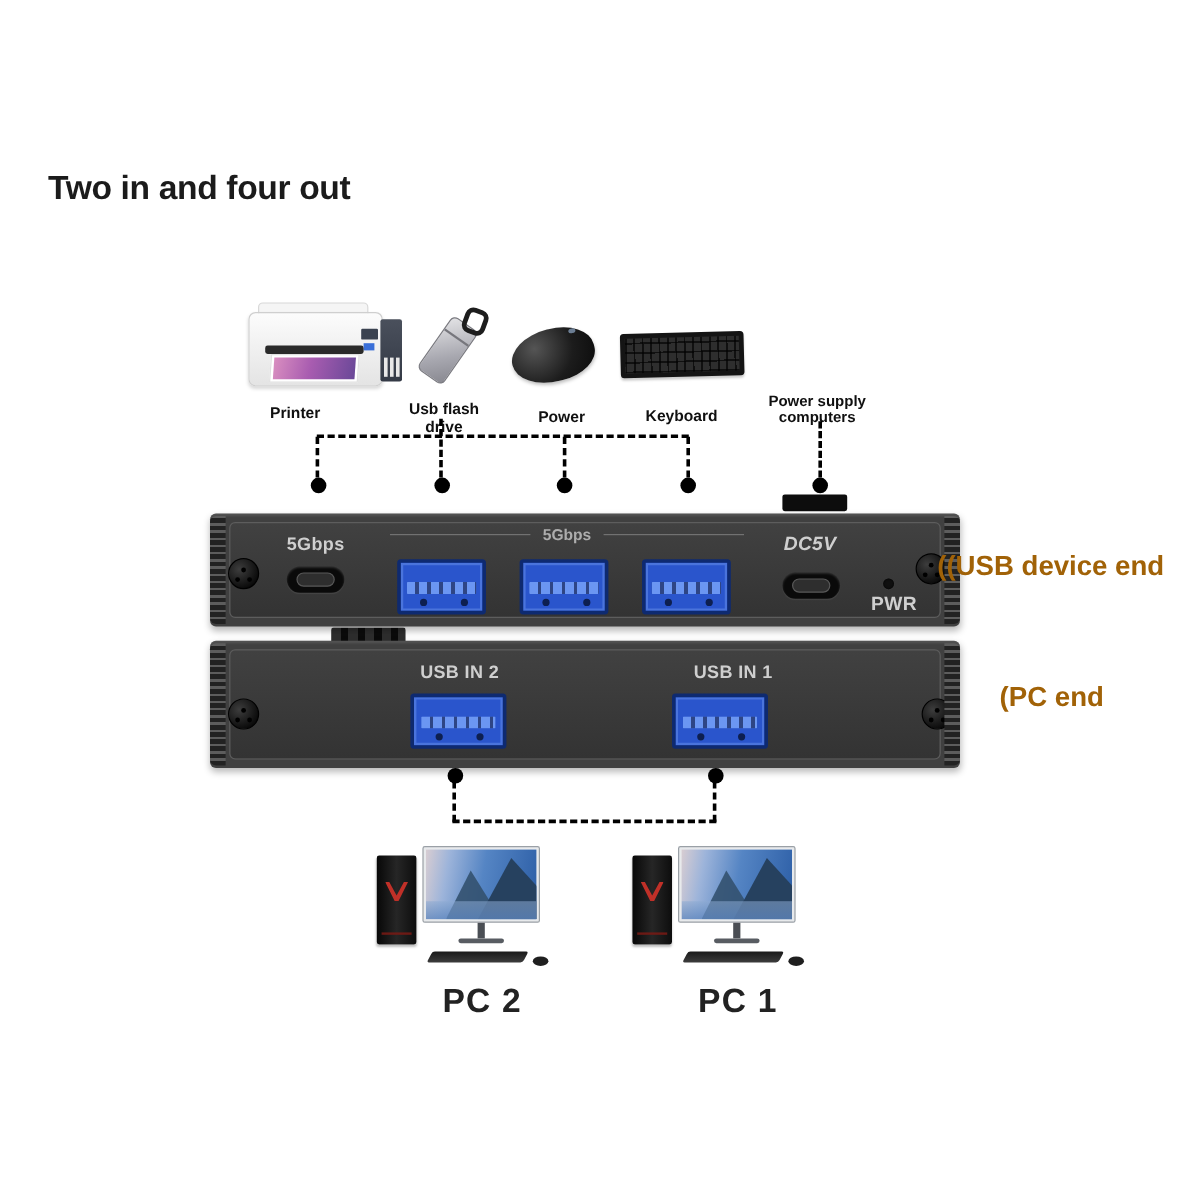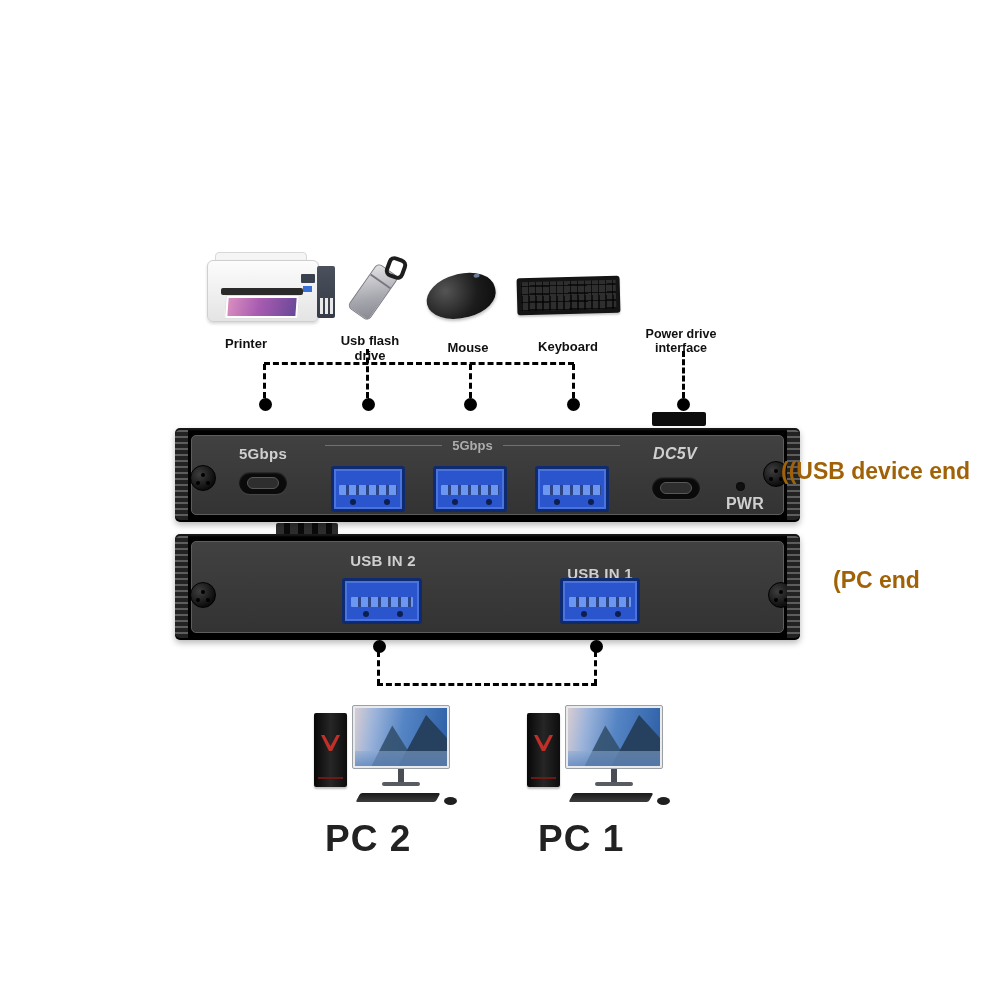--- a/index.html
+++ b/index.html
@@ -43,21 +43,21 @@
   .kb-keys { position:absolute; inset:4px; background-color:#2e2e2e;
              background-image:repeating-linear-gradient(90deg, rgba(0,0,0,.65) 0 1.5px, transparent 1.5px 7px),
                               repeating-linear-gradient(0deg,  rgba(0,0,0,.65) 0 1.5px, transparent 1.5px 8px); }
 
   
   .dash-h { position:absolute; border-top:3px dashed #000; }
   .dash-v { position:absolute; border-left:3px dashed #000; }
   .dot { position:absolute; width:13px; height:13px; border-radius:50%; background:#000; }
 
   
-  .panel { position:absolute; left:175px; width:625px; background:#000000; border-radius:5px;
+  .panel { position:absolute; left:175px; width:625px; background:#404040; border-radius:5px;
            box-shadow:0 3px 6px rgba(0,0,0,.28), inset 0 2px 2px rgba(255,255,255,.10); }
   .panel::before, .panel::after { content:''; position:absolute; top:2px; bottom:2px; width:13px;
            background:repeating-linear-gradient(180deg,#5d5d5d 0 2px,#222 2px 6px); }
   .panel::before { left:0; border-radius:5px 0 0 5px; }
   .panel::after  { right:0; border-radius:0 5px 5px 0; }
   .panel-top { top:428px; height:94px; }
   .panel-bottom { top:534px; height:106px; }
   .face { position:absolute; left:16px; right:16px; top:7px; bottom:7px; background:linear-gradient(180deg,#414141,#333);
           border:1px solid #5d5d5d; border-radius:5px; }
 
@@ -103,27 +103,28 @@
   .tower::after { content:''; position:absolute; left:4px; right:4px; bottom:8px; height:2px; background:#7a1a14; opacity:.85; }
   .mon { position:absolute; left:44px; top:0; width:98px; height:64px; background:#e8eaec; border:1px solid #9aa0a6; border-radius:2px; }
   .mscr { position:absolute; inset:2px; background:linear-gradient(100deg,#d8cdd2 0%,#9db4da 20%,#5585c4 50%,#2c5ea6 100%); overflow:hidden; }
   .mtn2 { position:absolute; left:18%; bottom:0; width:50%; height:70%; background:#33516f; clip-path:polygon(0 100%, 45% 0, 100% 100%); opacity:.9; }
   .mtn1 { position:absolute; right:-2%; bottom:0; width:55%; height:100%; background:#26415f; clip-path:polygon(100% 100%, 0 100%, 55% 12%, 100% 55%); }
   .water { position:absolute; left:0; bottom:0; width:100%; height:26%; background:linear-gradient(180deg, rgba(140,170,210,.55), rgba(95,135,190,.78)); }
   .neck { position:absolute; left:90px; top:64px; width:6px; height:13px; background:#4a4e54; }
   .mbase { position:absolute; left:74px; top:77px; width:38px; height:4px; background:#585c62; border-radius:2px; }
   .pckb { position:absolute; left:50px; top:88px; width:80px; height:9px; background:linear-gradient(#1a1a1a,#3c3c3c); border-radius:2px; transform:skewX(-28deg); }
   .pcmouse { position:absolute; left:136px; top:92px; width:13px; height:8px; background:#1f1f1f; border-radius:50%; }
-  .pc-label { position:absolute; top:818px; width:110px; font-size:37px; font-weight:600; color:#222; text-align:left; letter-spacing:1px; }
+  .pc-label { position:absolute; top:818px; width:110px; font-size:28px; font-weight:600; color:#222; text-align:right; letter-spacing:1px; }
 </style>
 </head>
 <body>
 
 <div class="canvas">
 
+  <div class="h1">Two in and four out</div>
 
   <div class="printer">
     <div class="pr-top"></div>
     <div class="pr-body"></div>
     <div class="pr-tank"></div>
     <div class="pr-panel"></div>
     <div class="pr-blue"></div>
     <div class="pr-slot"></div>
     <div class="pr-paper">
         <div class="pr-img"></div>
@@ -140,23 +141,23 @@
   </div>
 
   <div class="keyb">
     <div class="kb-body">
         <div class="kb-keys"></div>
       </div>
   </div>
 
   <div class="dev-label" style="left:198px; top:337px; width:96px;">Printer</div>
   <div class="dev-label" style="left:337px; top:334px; width:66px;">Usb flash drive</div>
-  <div class="dev-label" style="left:420px; top:341px; width:96px;">Mouse</div>
+  <div class="dev-label" style="left:420px; top:341px; width:96px;">Power</div>
   <div class="dev-label" style="left:520px; top:340px; width:96px;">Keyboard</div>
-  <div class="dev-label" style="left:634px; top:327px; width:94px; font-size:12.5px;">Power drive interface</div>
+  <div class="dev-label" style="left:634px; top:327px; width:94px; font-size:12.5px;">Power supply computers</div>
 
   <div class="dash-h" style="left:264px; top:362px; width:310px;"></div>
   <div class="dash-v" style="left:263px; top:364px; height:34px;"></div>
   <div class="dash-v" style="left:366px; top:349px; height:49px;"></div>
   <div class="dash-v" style="left:469px; top:364px; height:34px;"></div>
   <div class="dash-v" style="left:572px; top:364px; height:34px;"></div>
   <div class="dash-v" style="left:682px; top:351px; height:47px;"></div>
   <div class="dot" style="left:259px; top:398px;"></div>
   <div class="dot" style="left:362px; top:398px;"></div>
   <div class="dot" style="left:464px; top:398px;"></div>
@@ -184,21 +185,21 @@
     <div class="usbc" style="left:477px; top:49px;"></div>
     <div class="led" style="left:561px; top:54px;"></div>
     <div class="plabel" style="left:530px; top:67px; width:80px; font-size:16px;">PWR</div>
   </div>
 
   <div class="panel panel-bottom">
     <div class="face"></div>
     <div class="screw" style="left:15px; top:48px;"></div>
     <div class="screw" style="left:593px; top:48px;"></div>
     <div class="plabel" style="left:128px; top:18px; width:160px;">USB IN 2</div>
-    <div class="plabel" style="left:345px; top:18px; width:160px;margin-top:13px;">USB IN 1</div>
+    <div class="plabel" style="left:356px; top:18px; width:160px;">USB IN 1</div>
     <div class="usba wide" style="left:167px; top:44px;"></div>
     <div class="usba wide" style="left:385px; top:44px;"></div>
   </div>
 
   <div class="annot" style="left:781px; top:458px;">((USB device end</div>
   <div class="annot" style="left:833px; top:567px;">(PC end</div>
 
   <div class="dot" style="left:373px; top:640px;"></div>
   <div class="dot" style="left:590px; top:640px;"></div>
   <div class="dash-v" style="left:377px; top:651px; height:34px;"></div>

